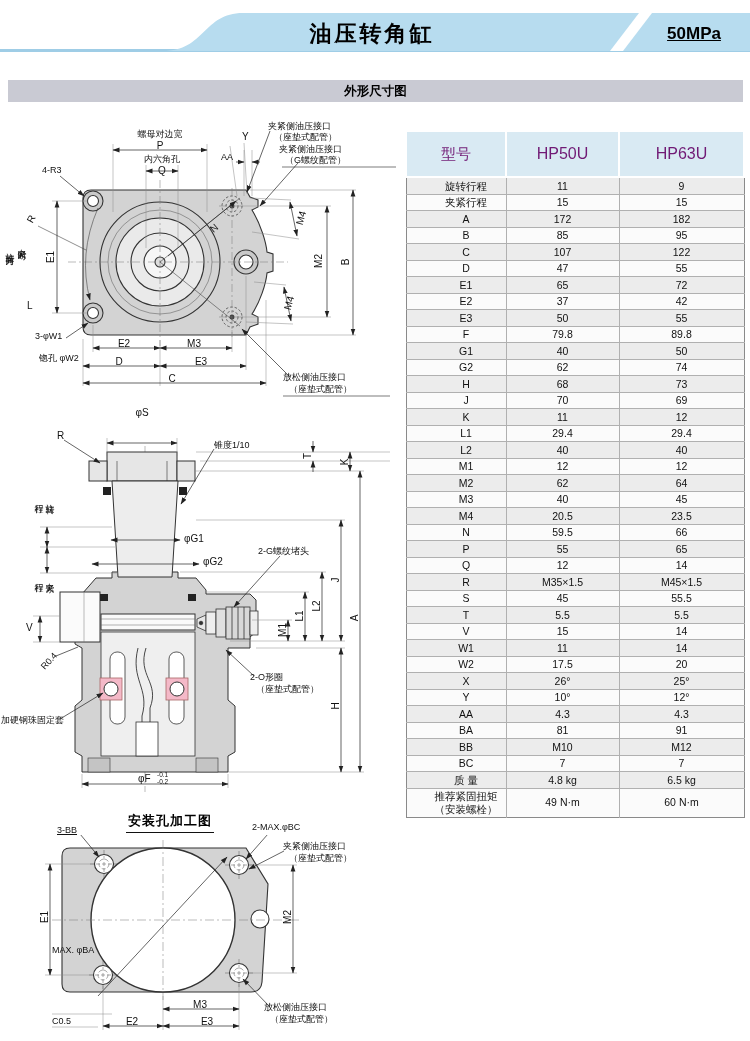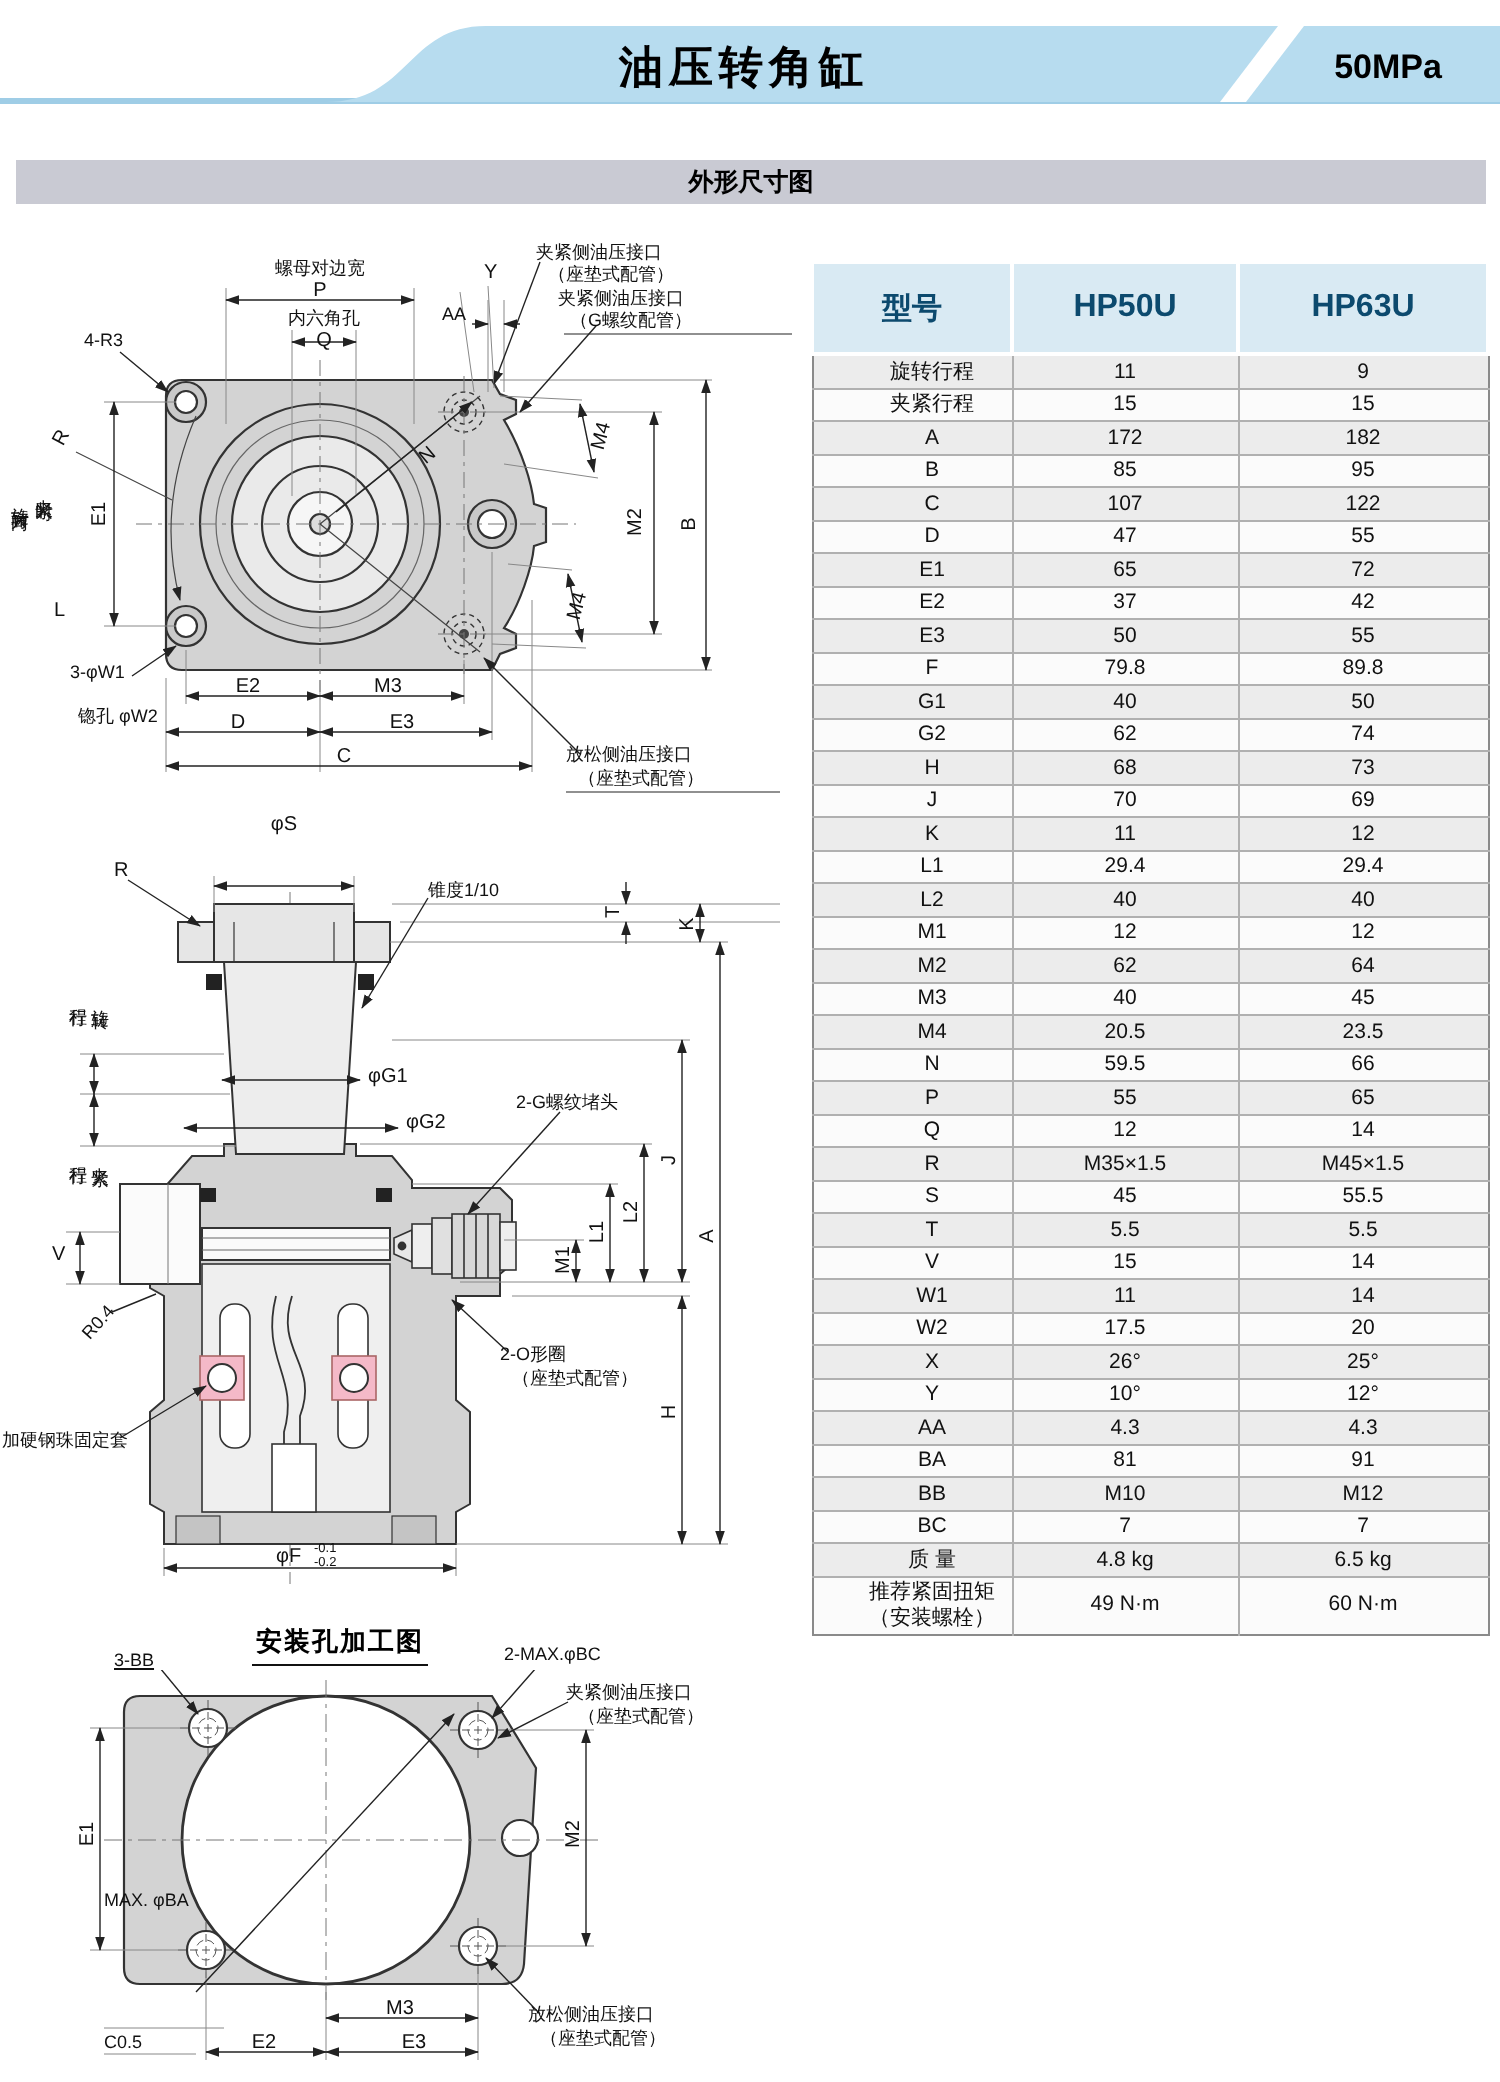--- a/index.html
+++ b/index.html
@@ -21,38 +21,38 @@
   .hdr-mpa{position:absolute;top:24px;font-size:17px;font-weight:bold;color:#000;z-index:3;}
   .secbar{position:absolute;left:8px;top:80px;width:735px;height:22px;background:#c9cad3;
           text-align:center;line-height:22px;font-size:12.5px;font-weight:bold;color:#000;}
   .d3title{position:absolute;font-size:13px;font-weight:bold;border-bottom:1.5px solid #111;
            padding:0 2px 2px 2px;letter-spacing:1px;}
   
   #spec{position:absolute;left:405px;top:130px;width:338px;border-collapse:collapse;
         border:1px solid #8a8a8a;table-layout:fixed;}
   #spec col.c0{width:100px}#spec col.c1{width:113px}#spec col.c2{width:125px}
   #spec thead th{background:#d9eaf3;border:2px solid #ffffff;height:42px;font-size:15px;
-        font-weight:bold;color:#0c4a6e;}
+        font-weight:normal;color:#701a75;}
   #spec thead th.mod{font-size:16px;}
   #spec td{font-size:10.5px;color:#111;padding:1.5px 4px;border-top:1px solid #b0b0b0;line-height:12.5px;}
   #spec td:first-child{padding-left:24px;text-align:center;}
   #spec td:nth-child(n+2){text-align:center;border-left:1px solid #b0b0b0;}
   #spec tbody tr:nth-child(odd){background:#ececec;}
   #spec tbody tr:nth-child(even){background:#fbfbfb;}
 </style>
 </head>
 <body>
 
 <svg width="750" height="62" viewBox="0 0 750 62" style="top:0;">
   <path d="M0,49 L750,49 L750,52 L0,52 Z" fill="#9fcde6"></path>
   <path d="M163,51 C205,51 203,13 243,13 L750,13 L750,51 Z" fill="#b7dcef"></path>
   <path d="M610,51 L639,13 L652,13 L623,51 Z" fill="#ffffff"></path>
 </svg>
 <div class="hdr-title ctr" style="left:372px;">油压转角缸</div>
-<div class="hdr-mpa ctr" style="left:694px;">50MPa</div>
+<div class="hdr-mpa ctr" style="left:694px;text-decoration:underline;">50MPa</div>
 
 <div class="secbar">外形尺寸图</div>
 
 <table id="spec">
   <colgroup>
       <col class="c0">
       <col class="c1">
       <col class="c2">
     </colgroup>
   <thead>

